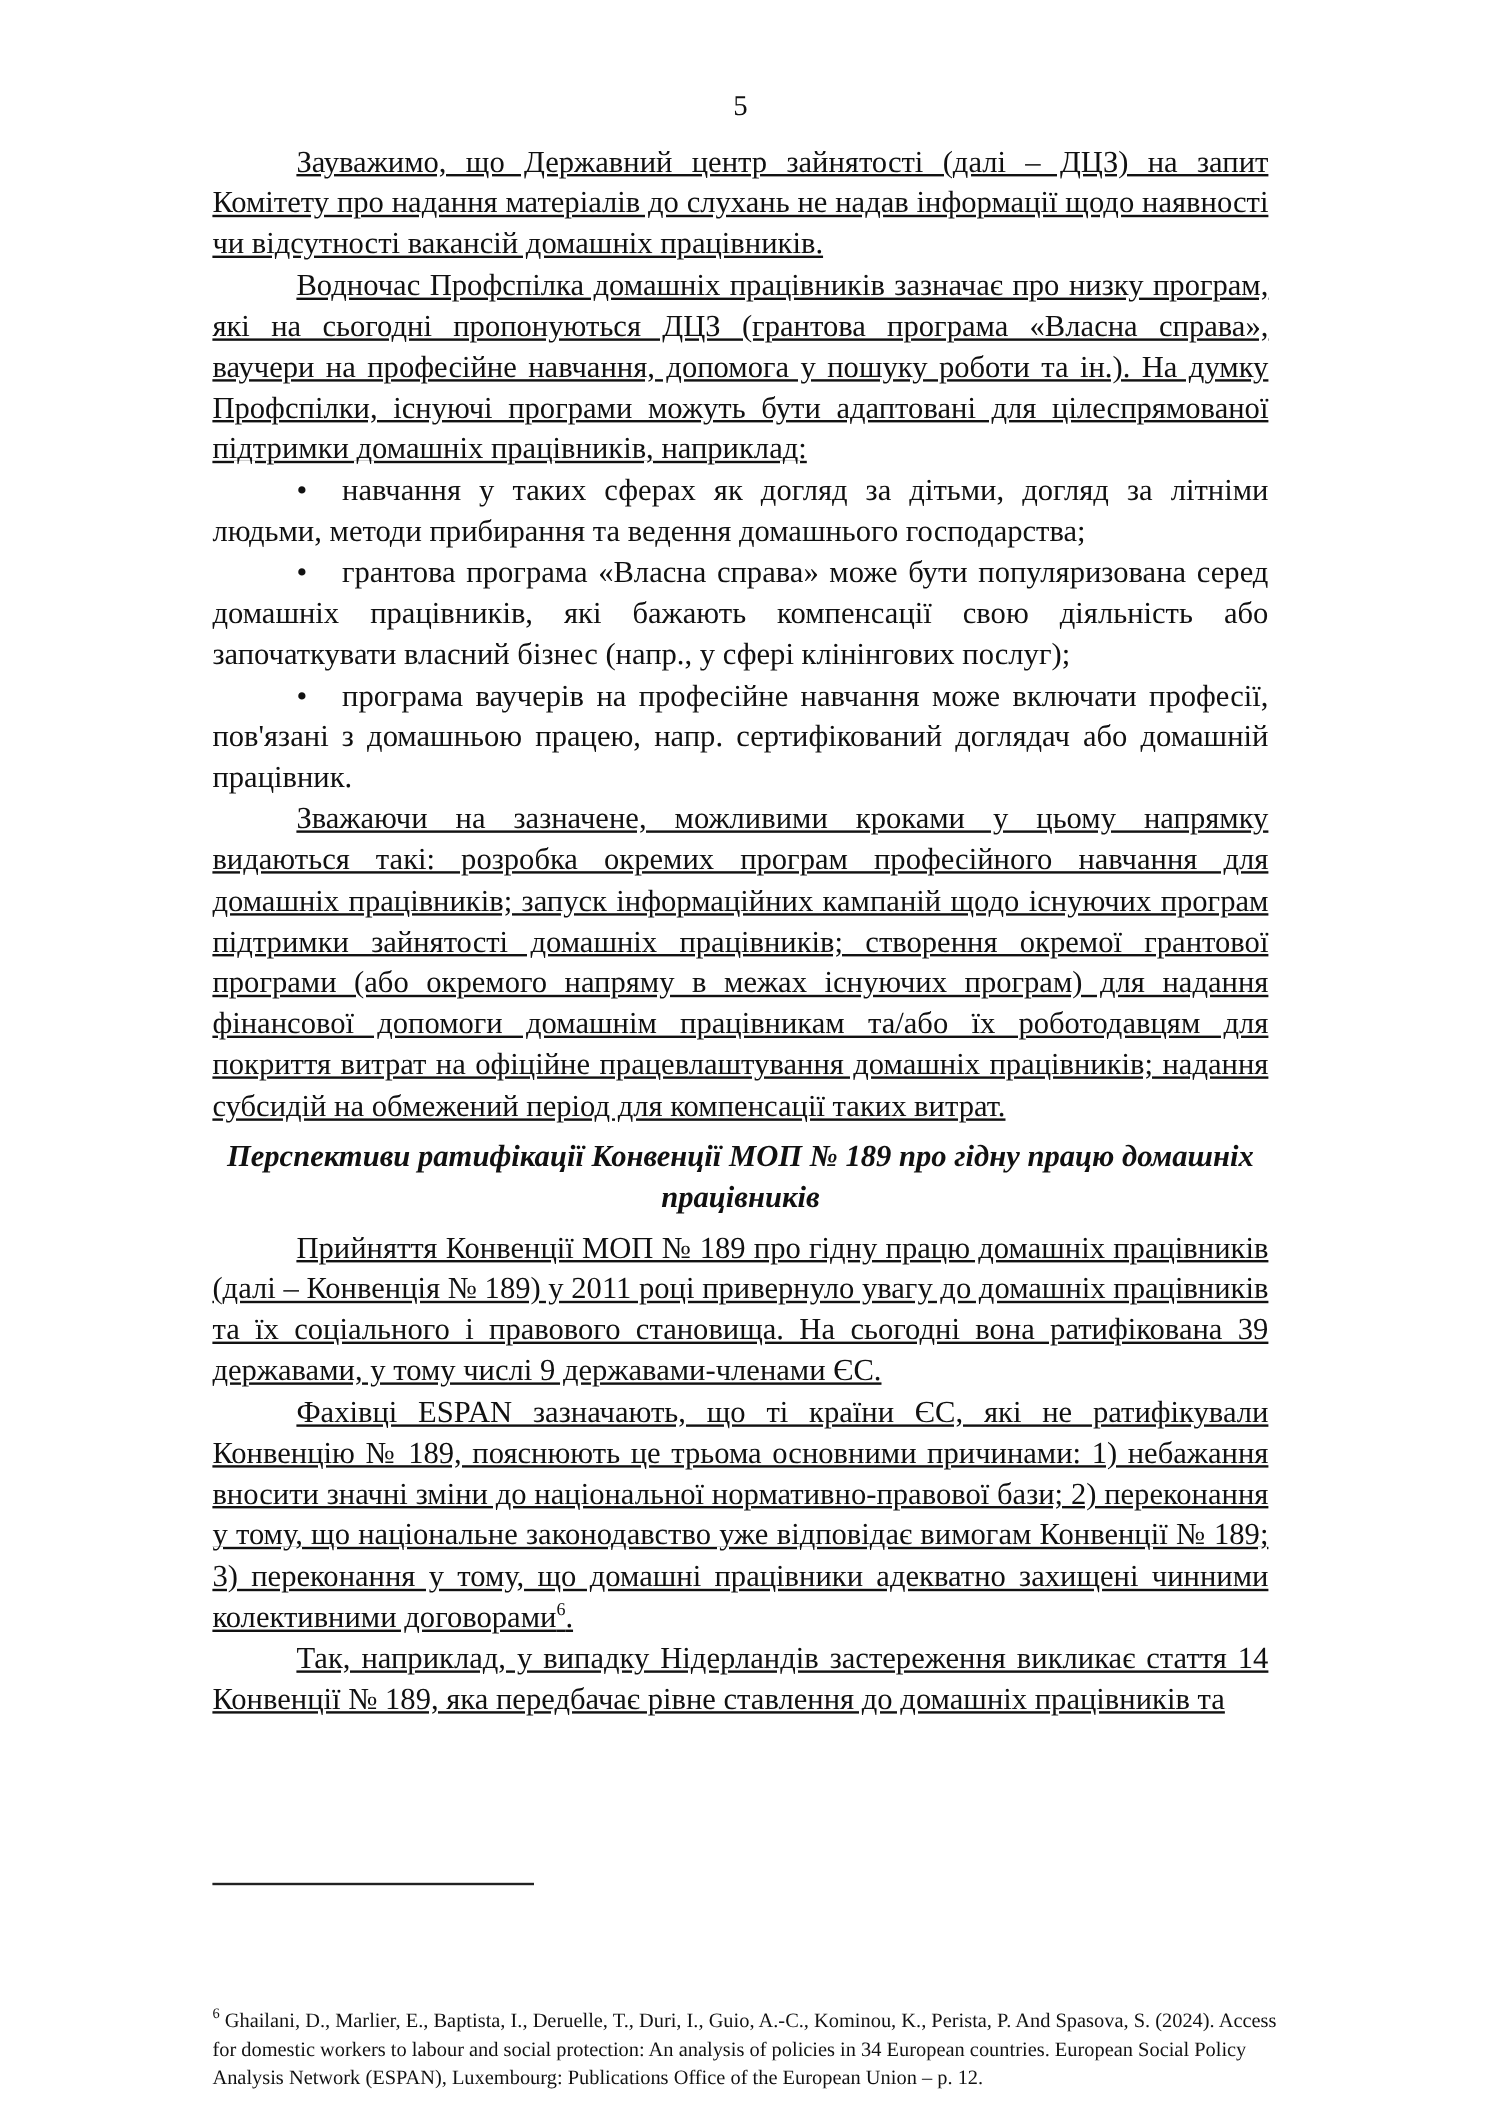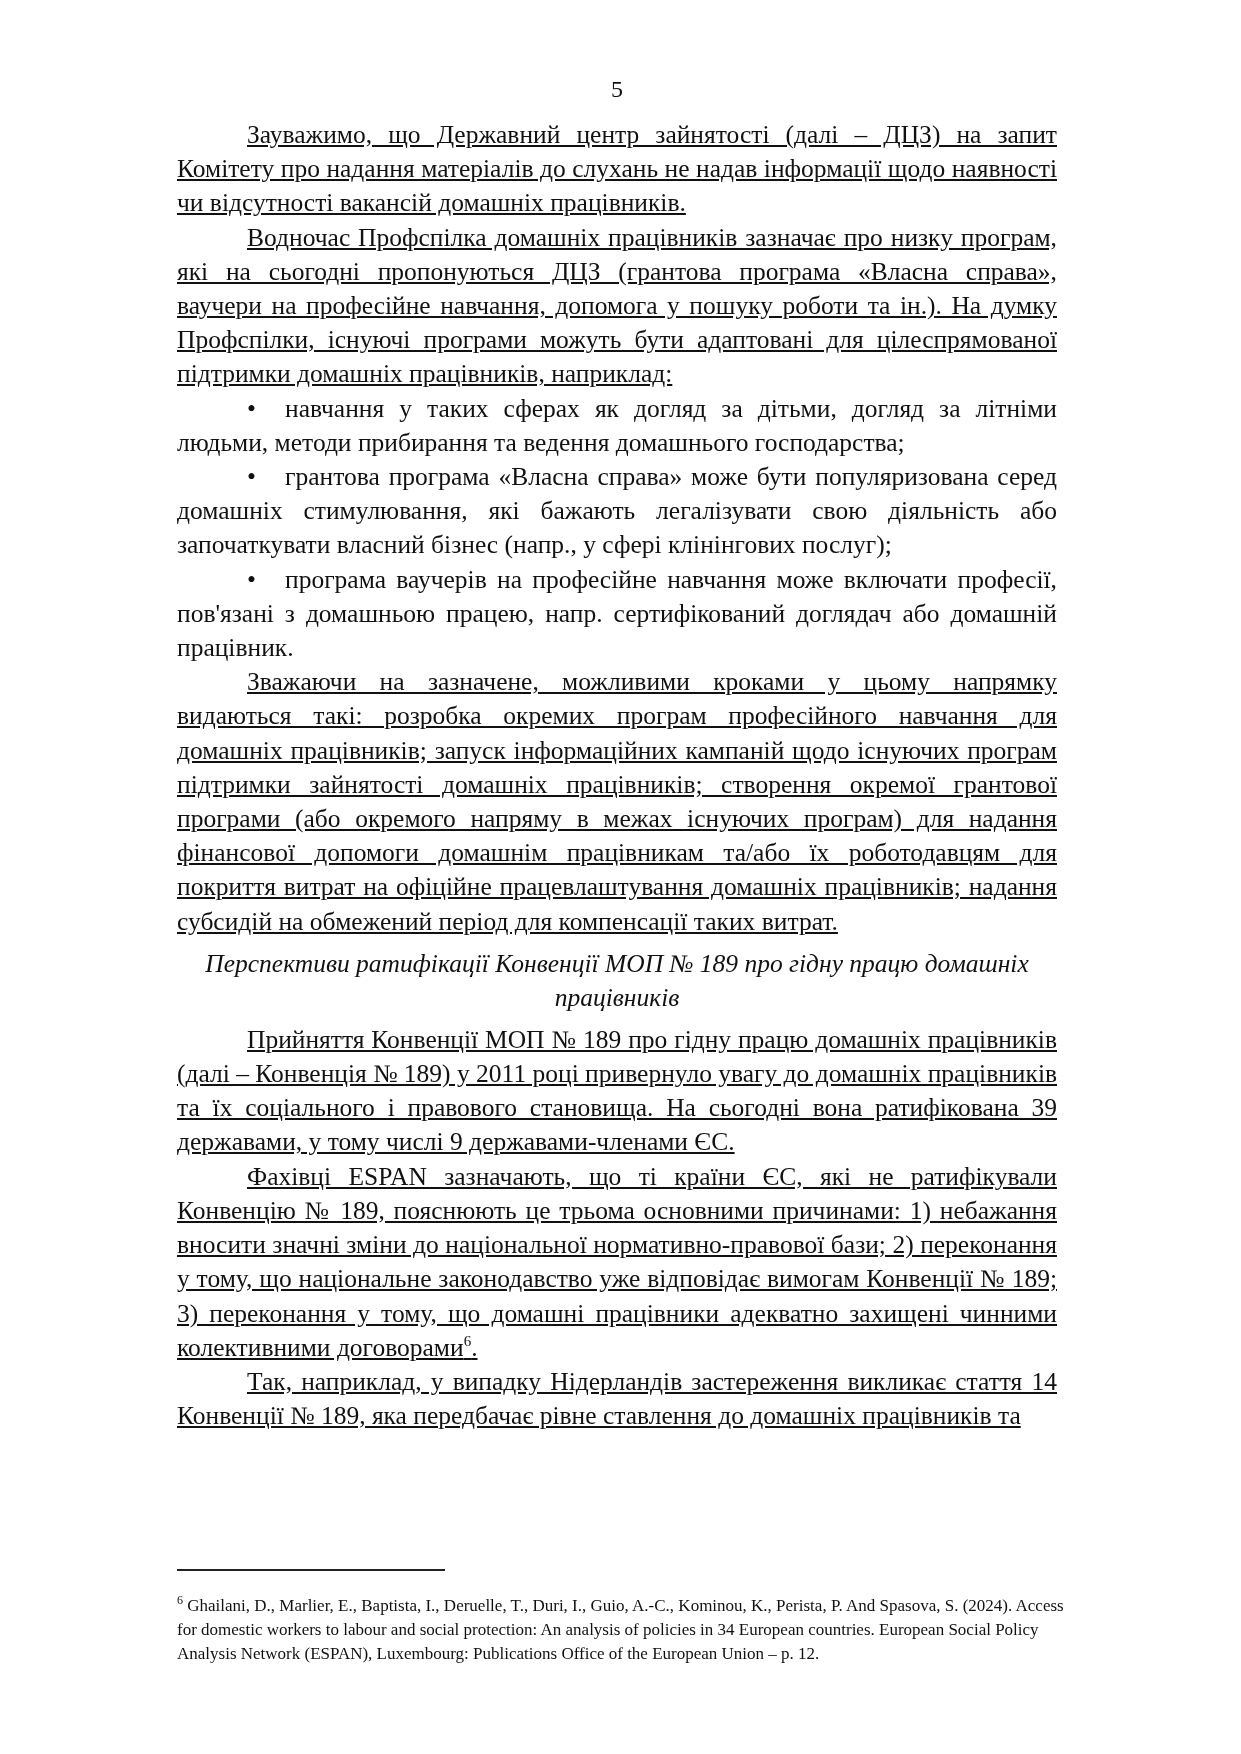--- a/index.html
+++ b/index.html
@@ -9,45 +9,45 @@
     font-family: "Liberation Serif", serif; color: #111;
     font-size: 25.5px; line-height: 34.2px;
   }
   .page-number { position: absolute; left: 0; right: 0; top: 72px; text-align: center; font-size: 24px; }
   .body { position: absolute; top: 118px; left: 0; width: 880px; }
   p { margin: 0; text-align: justify; }
   p.indent { text-indent: 70px; text-decoration: underline; }
   .bullet { position: relative; text-indent: 70px; }
   .bullet .dot { display: inline-block; width: 38px; text-indent: 0; }
   .heading {
-    font-weight: normal; font-style: italic; text-align: center;
+    font-weight: bold; font-style: italic; text-align: center;
     margin: 8px 0 8px 0; line-height: 34px;
   }
   sup { font-size: 15px; line-height: 0; vertical-align: 10px; }
   .footnote-rule {
     position: absolute; top: 1569px; left: 0; width: 268px; height: 1.5px; background: #222;
   }
   .footnote {
-    position: absolute; top: 1594px; left: 0; width: 890px;
+    position: absolute; top: 1672px; left: 0; width: 890px;
     font-size: 17px; line-height: 24px; text-align: left;
   }
   .footnote sup { font-size: 12px; vertical-align: 7px; }
 </style>
 </head>
 <body>
 
 <div class="page">
   <div class="page-number">5</div>
 
   <div class="body">
     <p class="indent">Зауважимо, що Державний центр зайнятості (далі – ДЦЗ) на запит Комітету про надання матеріалів до слухань не надав інформації щодо наявності чи відсутності вакансій домашніх працівників.</p>
     <p class="indent">Водночас Профспілка домашніх працівників зазначає про низку програм, які на сьогодні пропонуються ДЦЗ (грантова програма «Власна справа», ваучери на професійне навчання, допомога у пошуку роботи та ін.). На думку Профспілки,  існуючі програми можуть бути адаптовані для цілеспрямованої підтримки домашніх працівників, наприклад:</p>
 
     <p class="bullet"><span class="dot">•</span><span>навчання у таких сферах як догляд за дітьми, догляд за літніми людьми, методи прибирання та ведення домашнього господарства;</span></p>
-    <p class="bullet"><span class="dot">•</span><span>грантова програма «Власна справа» може бути популяризована серед домашніх стимулювання, які бажають легалізувати свою діяльність або започаткувати власний бізнес (напр., у сфері клінінгових послуг);</span></p>
+    <p class="bullet"><span class="dot">•</span><span>грантова програма «Власна справа» може бути популяризована серед домашніх працівників, які бажають компенсації свою діяльність або започаткувати власний бізнес (напр., у сфері клінінгових послуг);</span></p>
     <p class="bullet"><span class="dot">•</span><span>програма ваучерів на професійне навчання може включати професії, пов'язані з домашньою працею, напр. сертифікований доглядач або домашній працівник.</span></p>
 
     <p class="indent">Зважаючи на зазначене, можливими кроками у цьому напрямку видаються такі: розробка окремих програм професійного навчання для домашніх працівників; запуск інформаційних кампаній щодо існуючих програм підтримки зайнятості домашніх працівників; створення окремої грантової програми (або окремого напряму в межах існуючих програм) для надання фінансової допомоги домашнім працівникам та/або їх роботодавцям для покриття витрат на офіційне працевлаштування домашніх працівників; надання субсидій на обмежений період для компенсації таких витрат.</p>
 
     <div class="heading">Перспективи ратифікації Конвенції МОП № 189 про гідну працю домашніх працівників</div>
 
     <p class="indent">Прийняття Конвенції МОП № 189 про гідну працю домашніх працівників (далі – Конвенція № 189) у 2011 році привернуло увагу до домашніх працівників та їх соціального і правового становища. На сьогодні вона ратифікована 39 державами, у тому числі 9 державами-членами ЄС.</p>
     <p class="indent"><span>Фахівці ESPAN зазначають, що ті країни ЄС, які не ратифікували Конвенцію № 189, пояснюють це трьома основними причинами: 1) небажання вносити значні зміни до національної нормативно-правової бази; 2)  переконання у тому, що національне законодавство уже відповідає вимогам Конвенції № 189; 3) переконання у тому, що домашні працівники адекватно захищені чинними колективними договорами</span><sup>6</sup><span>.</span></p>
     <p class="indent">Так, наприклад, у випадку Нідерландів застереження викликає стаття 14 Конвенції № 189, яка передбачає рівне ставлення до домашніх працівників та</p>
   </div>

